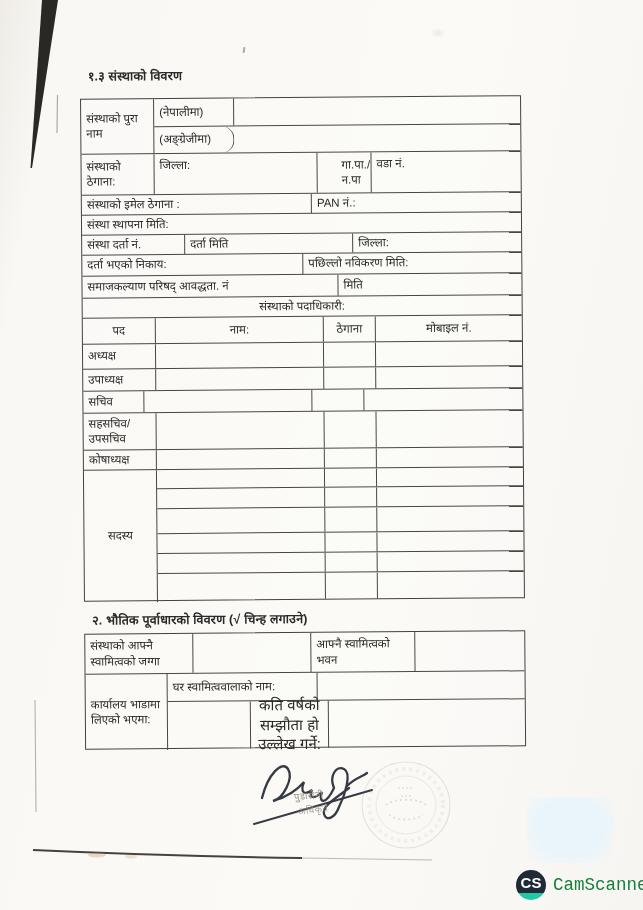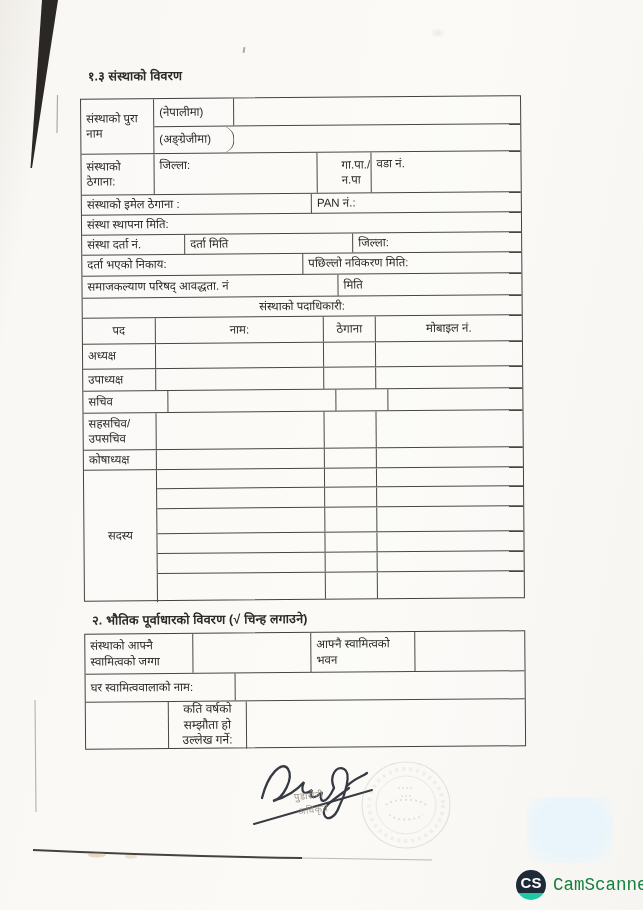--- a/index.html
+++ b/index.html
@@ -26,21 +26,21 @@
     border-right:1px solid #4a4742;box-sizing:border-box;
     padding:2px 5px;display:flex;align-items:center;
     font-size:11.5px;line-height:1.32;color:#2b2a28;
   }
   .tr .td:last-child{border-right:none;}
   .grow{flex:1 1 auto;}
   .w{flex:0 0 auto;}
   .c{justify-content:center;text-align:center;}
   .sub{flex:1 1 auto;display:flex;flex-direction:column;}
   .sub > .tr:last-child{border-bottom:none;}
-  .small{font-size:12px;}
+  .small{font-size:15px;}
   
   .sig-wrap{position:absolute;left:246px;top:748px;width:160px;height:90px;}
   .stamp-wrap{position:absolute;left:356px;top:758px;width:100px;height:94px;opacity:.55;}
   .faint-name{position:absolute;font-size:9.5px;color:#97938a;transform:rotate(-5deg);letter-spacing:.5px;}
   
   .speck{position:absolute;background:#8a8a88;opacity:.7;}
   .blot{position:absolute;border-radius:50%;background:radial-gradient(#dcd9d0 0%,rgba(220,217,208,0) 70%);}
   .blue-tint{
     position:absolute;left:527px;top:797px;width:86px;height:66px;
     background:radial-gradient(ellipse at 50% 45%, #e9f5fb 55%, rgba(233,245,251,0) 95%);
@@ -142,21 +142,21 @@
         <div class="td w" style="width:52px;"></div>
         <div class="td grow"></div>
       </div>
       <div class="tr" style="height:22px;">
         <div class="td w" style="width:73px;">उपाध्यक्ष</div>
         <div class="td w" style="width:168px;"></div>
         <div class="td w" style="width:52px;"></div>
         <div class="td grow"></div>
       </div>
       <div class="tr" style="height:22px;">
-        <div class="td w" style="width:85px;">सचिव</div>
+        <div class="td w" style="width:61px;">सचिव</div>
         <div class="td w" style="width:168px;"></div>
         <div class="td w" style="width:52px;"></div>
         <div class="td grow"></div>
       </div>
       <div class="tr" style="height:37px;">
         <div class="td w" style="width:73px;word-break:break-word;">सहसचिव/उपसचिव</div>
         <div class="td w" style="width:168px;"></div>
         <div class="td w" style="width:52px;"></div>
         <div class="td grow"></div>
       </div>
@@ -207,20 +207,21 @@
     <div class="sec-title" style="left:90px;top:610px;">२. भौतिक पूर्वाधारको विवरण (√ चिन्ह लगाउने)</div>
 
     <div class="t" style="left:82px;top:632px;width:441px;height:116px;background:rgba(255,255,255,.2);">
       <div class="tr" style="height:40px;">
         <div class="td w" style="width:108px;">संस्थाको आफ्नै स्वामित्वको जग्गा</div>
         <div class="td w" style="width:118px;"></div>
         <div class="td w" style="width:104px;">आफ्नै स्वामित्वको भवन</div>
         <div class="td grow"></div>
       </div>
       <div class="tr" style="height:76px;">
+        <div class="td w" style="width:82px;">कार्यालय भाडामा लिएको भएमा:</div>
         <div class="sub">
           <div class="tr" style="height:28px;">
             <div class="td w" style="width:150px;">घर स्वामित्ववालाको नाम:</div>
             <div class="td grow"></div>
           </div>
           <div class="tr" style="height:47px;">
             <div class="td w" style="width:83px;"></div>
             <div class="td w c small" style="width:78px;">कति वर्षको सम्झौता हो उल्लेख गर्ने:</div>
             <div class="td grow"></div>
           </div>

